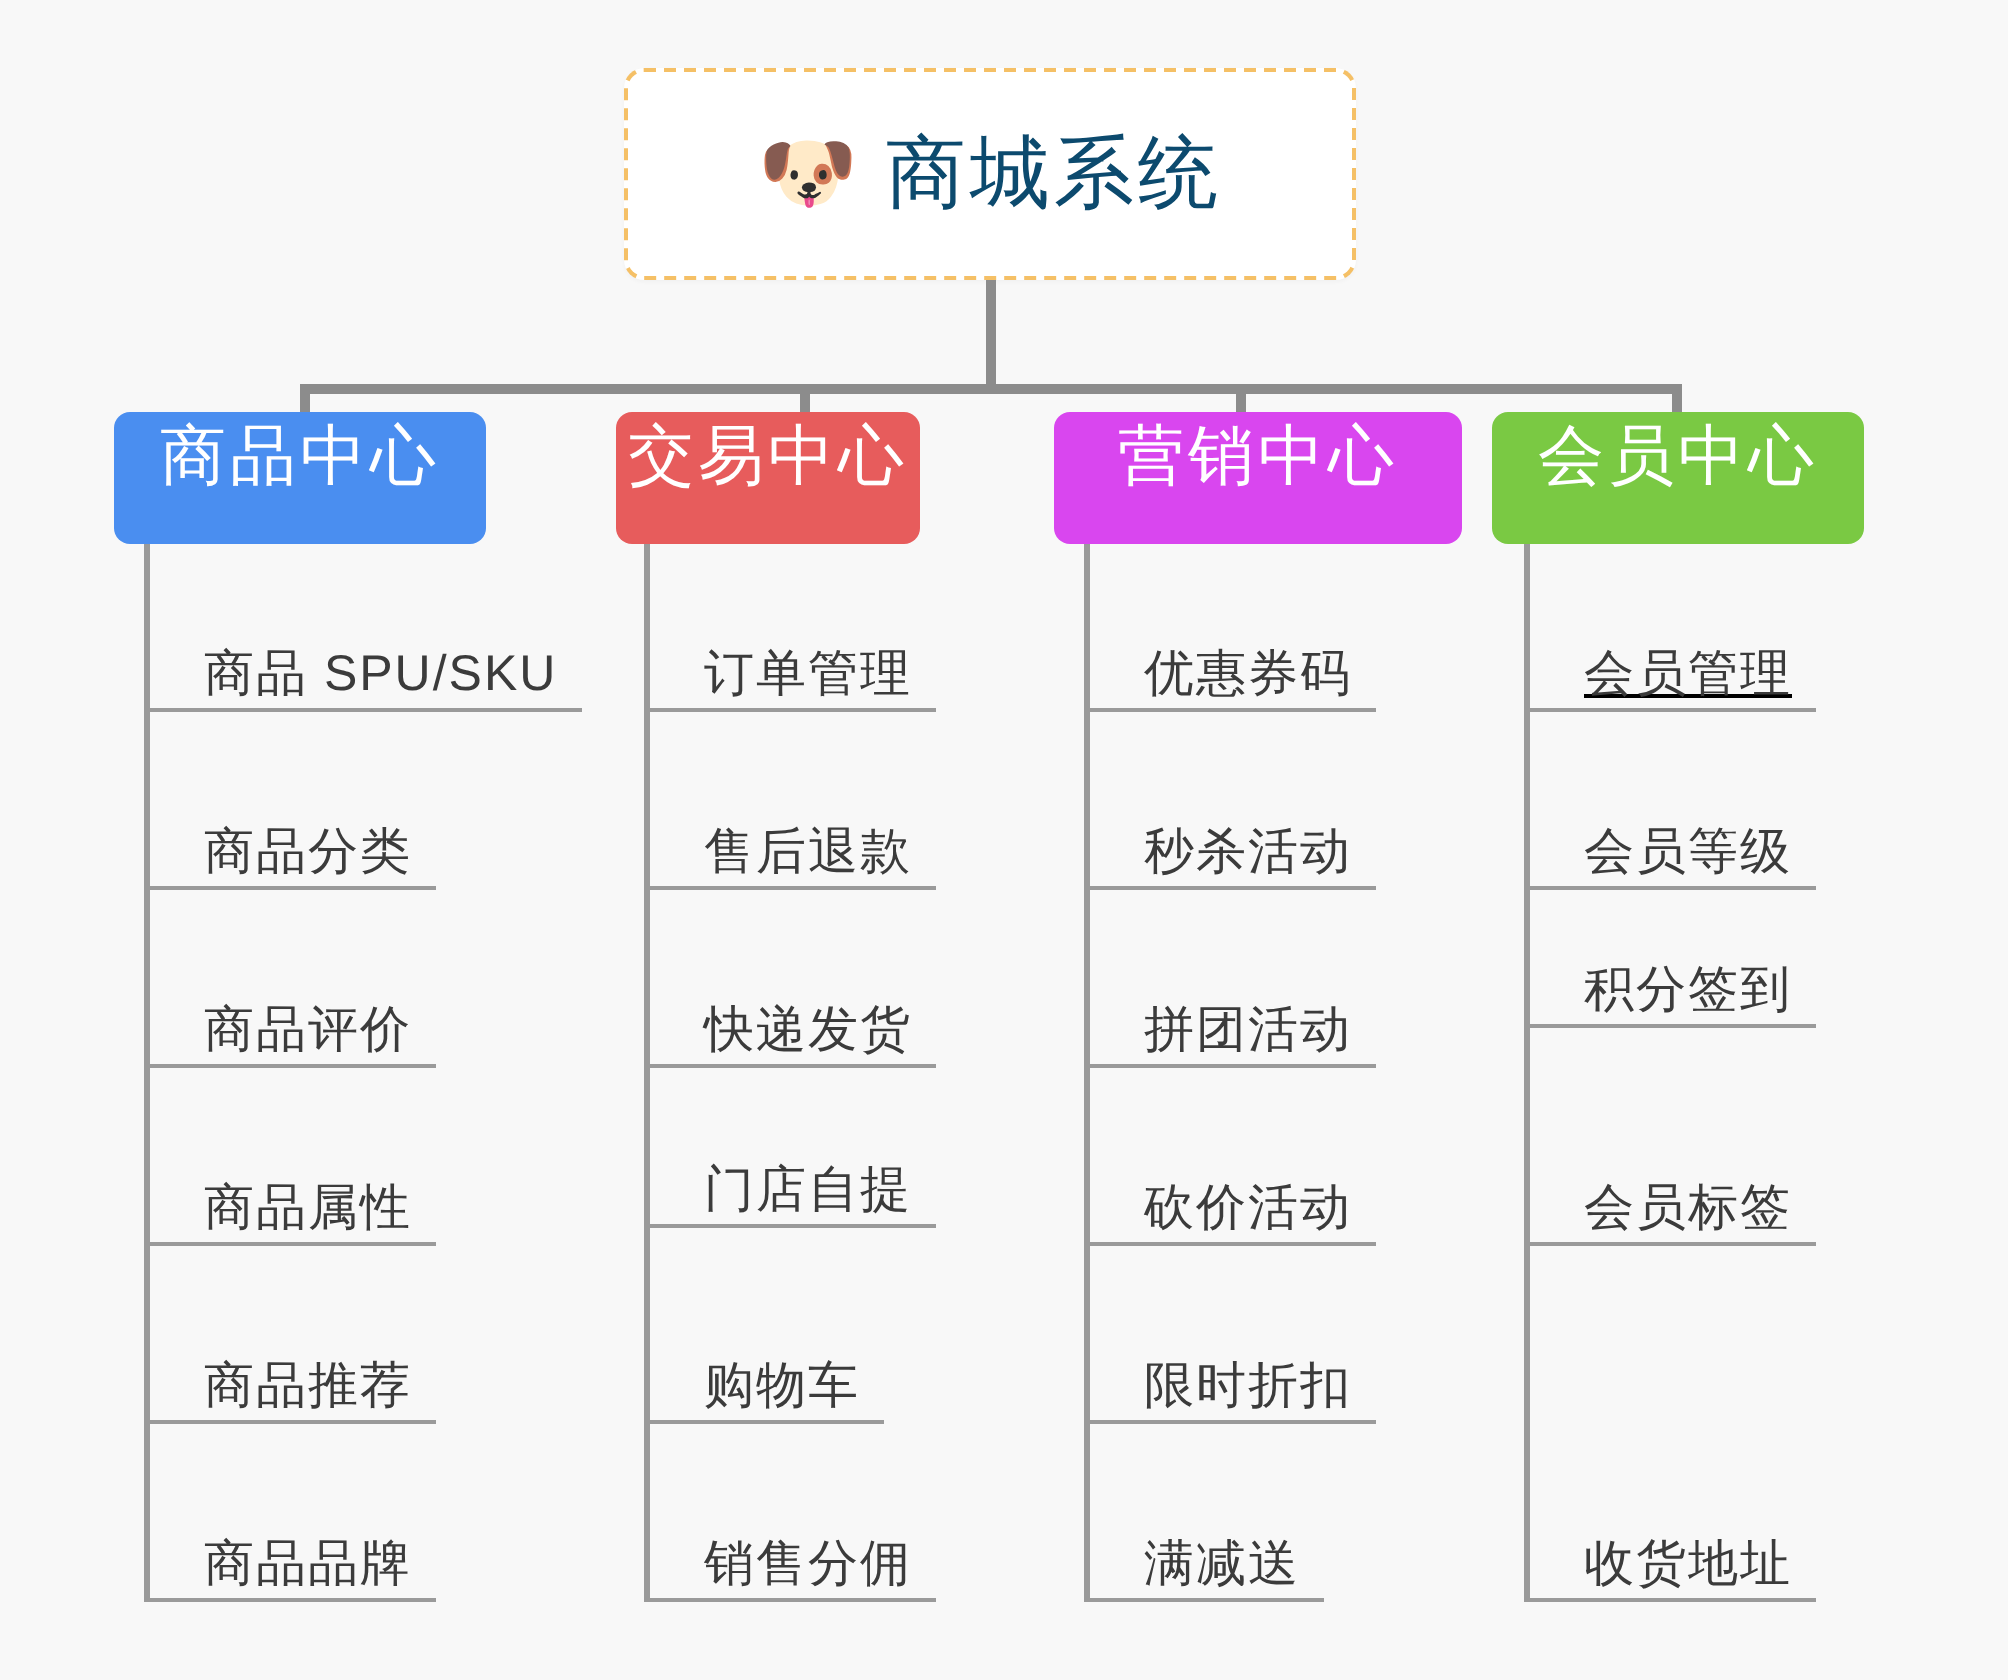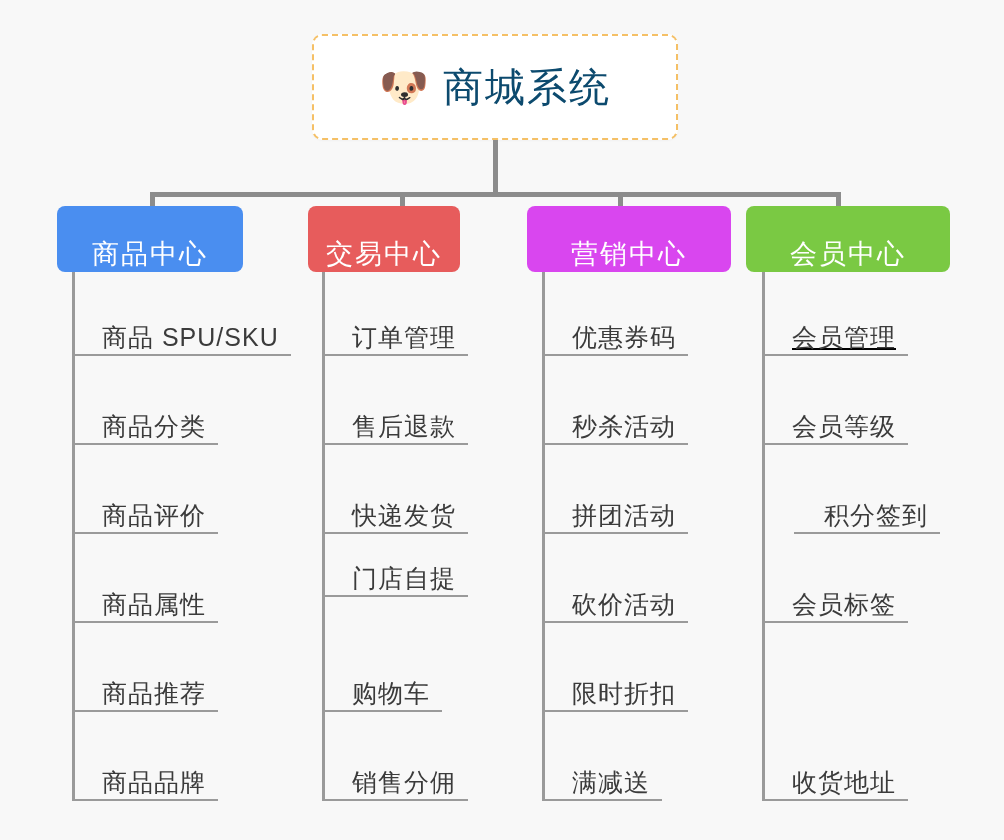--- a/index.html
+++ b/index.html
@@ -59,24 +59,24 @@
   }
   .v-line { width: 4px; }
   .h-line { height: 4px; }
 
   
   .cat-box {
     position: absolute;
     height: 66px;
     border-radius: 8px;
     display: flex;
-    align-items: flex-end;
+    align-items: flex-start;
     justify-content: center;
     color: #ffffff;
-    font-size: 27px;
+    font-size: 33px;
     letter-spacing: 2px;
     box-sizing: border-box;
   }
 
   
   .trunk {
     position: absolute;
     width: 3px;
     background: #9a9a9a;
   }
@@ -147,21 +147,21 @@
   <div class="trunk" style="left:322px; top:272px; height:528px;"></div>
   <div class="leaf" style="left:322px; top:310px;">
     <span class="leaf-label">订单管理</span>
   </div>
   <div class="leaf" style="left:322px; top:399px;">
     <span class="leaf-label">售后退款</span>
   </div>
   <div class="leaf" style="left:322px; top:488px;">
     <span class="leaf-label">快递发货</span>
   </div>
-  <div class="leaf" style="left:322px; top:551px;">
+  <div class="leaf" style="left:322px; top:568px;">
     <span class="leaf-label">门店自提</span>
   </div>
   <div class="leaf" style="left:322px; top:666px;">
     <span class="leaf-label">购物车</span>
   </div>
   <div class="leaf" style="left:322px; top:755px;">
     <span class="leaf-label">销售分佣</span>
   </div>
 
   <div class="cat-box" style="left:527px; top:206px; width:204px; background:#d946ef;">
@@ -180,31 +180,31 @@
   <div class="leaf" style="left:542px; top:577px;">
     <span class="leaf-label">砍价活动</span>
   </div>
   <div class="leaf" style="left:542px; top:666px;">
     <span class="leaf-label">限时折扣</span>
   </div>
   <div class="leaf" style="left:542px; top:755px;">
     <span class="leaf-label">满减送</span>
   </div>
 
-  <div class="cat-box" style="left:746px; top:206px; width:204px; background:#7ac943;">
+  <div class="cat-box" style="left:746px; top:206px; width:186px; background:#7ac943;">
     <span>会员中心</span>
   </div>
   <div class="trunk" style="left:762px; top:272px; height:528px;"></div>
   <div class="leaf" style="left:762px; top:310px;text-decoration:underline;">
     <span class="leaf-label">会员管理</span>
   </div>
   <div class="leaf" style="left:762px; top:399px;">
     <span class="leaf-label">会员等级</span>
   </div>
-  <div class="leaf" style="left:762px; top:488px;margin-left:32px;">
+  <div class="leaf" style="left:762px; top:468px;">
     <span class="leaf-label">积分签到</span>
   </div>
   <div class="leaf" style="left:762px; top:577px;">
     <span class="leaf-label">会员标签</span>
   </div>
   <div class="leaf" style="left:762px; top:755px;">
     <span class="leaf-label">收货地址</span>
   </div>
 
 </div>

